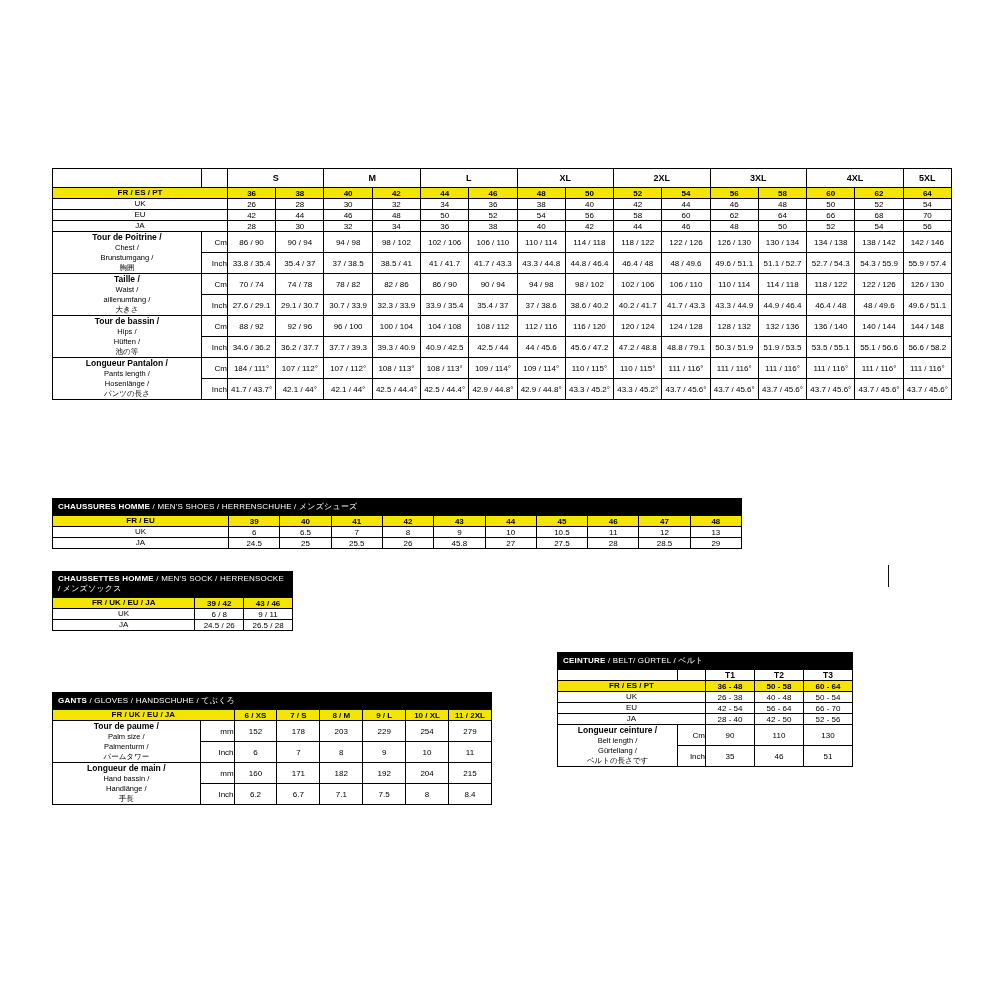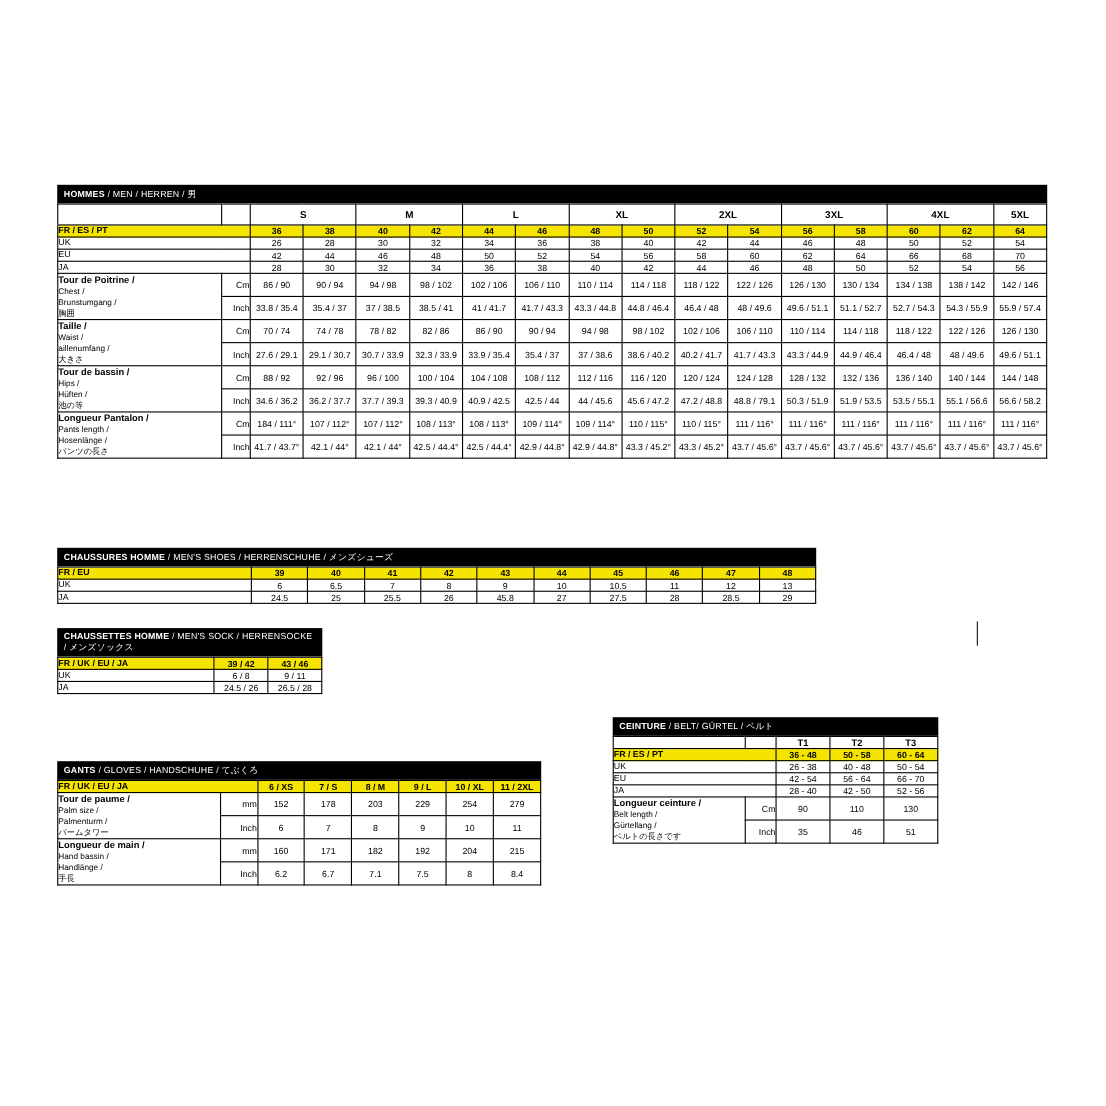--- a/index.html
+++ b/index.html
@@ -21,44 +21,40 @@
 
   .yellow{background:#f5e400;}
   .yellowrow td{background:#f5e400;font-weight:bold;}
   .sz7{font-size:7.5px;}
 
   
   #men{position:absolute;left:52px;top:168px;width:900px;}
   #men .grp{font-size:9px;font-weight:bold;text-align:center;padding:4px 0;}
   #men td{font-size:8px;}
   .cellc{text-align:center;padding:3px 2px;}
-  .lbl{padding:3px 5px;font-size:8px;line-height:1.25;}
+  .lbl{padding:3px 5px;font-size:8px;line-height:1.25;text-align:center;}
   .lbl b{font-size:8.5px;}
   .lbl .sub{font-size:7.5px;}
   .unit{text-align:right;font-size:7.5px;padding:2px;}
 
   
   #shoes{position:absolute;left:52px;top:498px;width:690px;}
   #socks{position:absolute;left:52px;top:571px;width:241px;}
   #gloves{position:absolute;left:52px;top:692px;width:440px;}
   #belt{position:absolute;left:533px;top:652px;width:296px;padding-left:24px;}
 
   #gloves td,#belt td,#shoes td,#socks td{font-size:8px;}
   .tick{position:absolute;left:888px;top:565px;width:1px;height:22px;background:#111;}
 </style>
 </head>
 <body>
 
 <div class="page">
 
   <div id="men">
-    <div class="hdrbar">
-      <b>HOMMES</b>
-      <span class="lt">/ MEN / HERREN / 男</span>
-    </div>
     <table class="tbl" style="width:100%">
       <colgroup>
         <col style="width:148px">
           <col style="width:26px">
         <col span="15" style="width:48px">
       </colgroup>
       <tbody>
         <tr>
           <td style="border:none;border-right:1px solid #000;border-bottom:1px solid #000"></td>
           <td style="border:none;border-right:1px solid #000;border-bottom:1px solid #000"></td>

